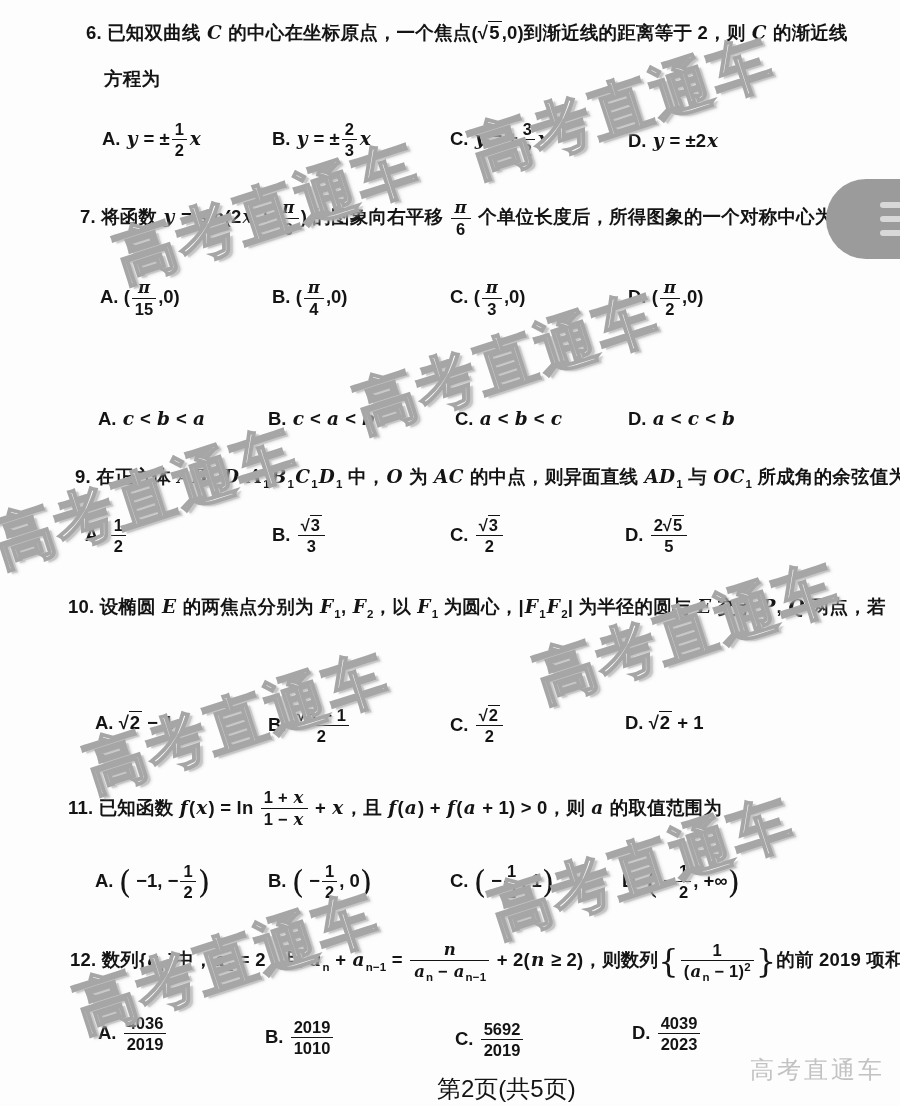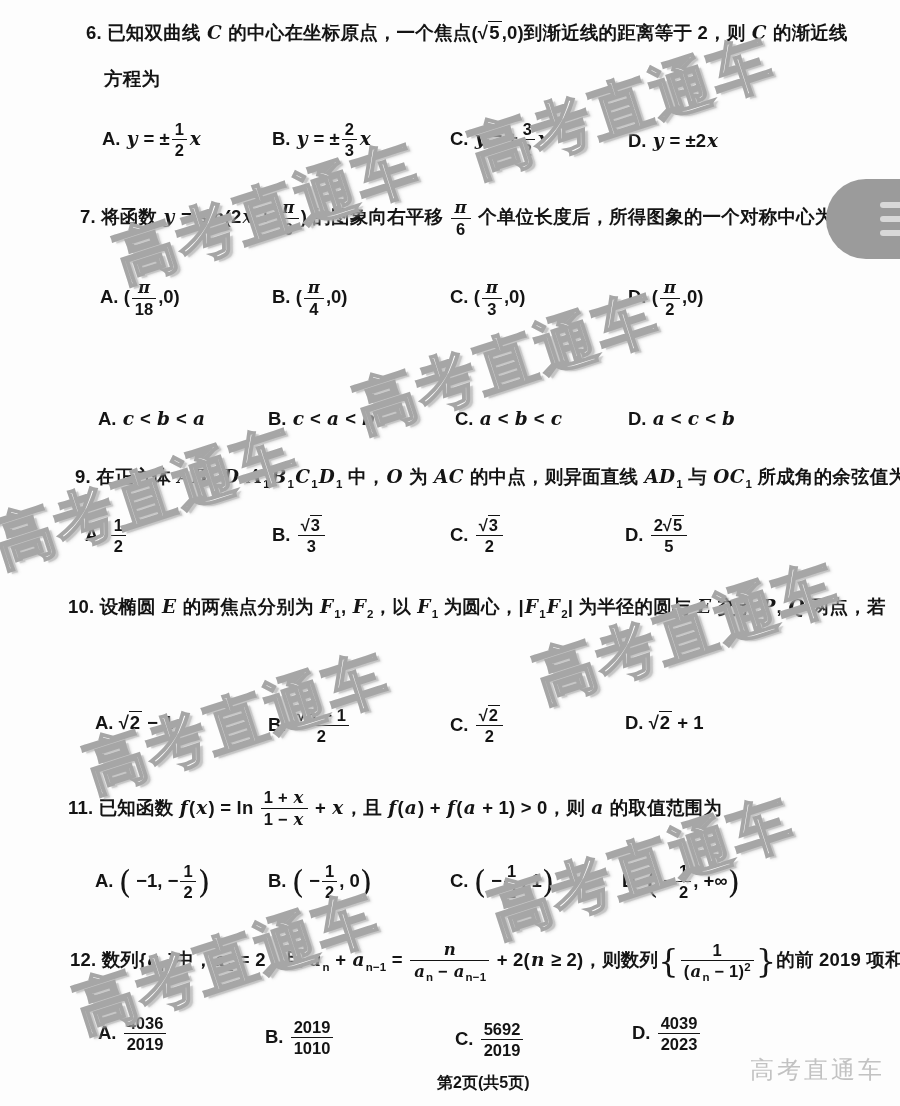--- a/index.html
+++ b/index.html
@@ -32,21 +32,21 @@
   .menu-pill{position:absolute;left:826px;top:179px;width:130px;height:80px;background:#9b9b9b;
              border-radius:40px;z-index:3;border:none;cursor:pointer;}
   .menu-lines{position:absolute;left:54px;top:0;width:70px;height:80px;}
   .menu-lines i{position:absolute;left:0;width:48px;height:6px;background:#d8d8d8;border-radius:3px;display:block;}
   .menu-lines i:nth-child(1){top:23px;}
   .menu-lines i:nth-child(2){top:37px;}
   .menu-lines i:nth-child(3){top:51px;}
 
   
   .footer-left{position:absolute;left:292px;top:1072px;font-size:20px;font-weight:800;z-index:1;margin-top:40px;}
-  .footer-page{position:absolute;left:437px;top:1073px;font-size:16px;font-weight:700;z-index:1;}
+  .footer-page{position:absolute;left:437px;top:1073px;font-size:24px;font-weight:400;z-index:1;}
   .brand{position:absolute;left:750px;top:1054px;font-size:24px;font-weight:500;color:#c2c2c2;letter-spacing:3px;z-index:1;}
 </style>
 </head>
 <body>
 
 <div class="page">
 
   <div class="wm" style="left:465px;top:68px">高考直通车</div>
   <div class="wm" style="left:110px;top:173px">高考直通车</div>
   <div class="wm" style="left:350px;top:323px">高考直通车</div>
@@ -57,21 +57,21 @@
   <div class="wm" style="left:70px;top:923px">高考直通车</div>
 
   <div class="stem" style="left:86px;top:20px">6. 已知双曲线 <span class="mi">C</span> 的中心在坐标原点，一个焦点(<span class="sqrt">√<span class="rad">5</span></span>,0)到渐近线的距离等于 2，则 <span class="mi">C</span> 的渐近线</div>
   <div class="stem" style="left:104px;top:66px">方程为</div>
   <span class="opt" style="left:102px;top:120px">A. <span class="mi">y</span> = ±<span class="frac"><span class="num">1</span><span class="den">2</span></span><span class="mi">x</span></span>
   <span class="opt" style="left:272px;top:120px">B. <span class="mi">y</span> = ±<span class="frac"><span class="num">2</span><span class="den">3</span></span><span class="mi">x</span></span>
   <span class="opt" style="left:450px;top:120px">C. <span class="mi">y</span> = ±<span class="frac"><span class="num">3</span><span class="den">2</span></span><span class="mi">x</span></span>
   <span class="opt" style="left:628px;top:130px">D. <span class="mi">y</span> = ±2<span class="mi">x</span></span>
 
   <div class="stem" style="left:80px;top:198px">7. 将函数 <span class="mi">y</span> = sin(2<span class="mi">x</span> + <span class="frac"><span class="num"><span class="mi">π</span></span><span class="den">6</span></span>) 的图象向右平移 <span class="frac"><span class="num"><span class="mi">π</span></span><span class="den">6</span></span> 个单位长度后，所得图象的一个对称中心为</div>
-  <span class="opt" style="left:100px;top:278px">A. (<span class="frac"><span class="num"><span class="mi">π</span></span><span class="den">18</span></span>,0)</span>
+  <span class="opt" style="left:100px;top:278px">A. (<span class="frac"><span class="num"><span class="mi">π</span></span><span class="den">15</span></span>,0)</span>
   <span class="opt" style="left:272px;top:278px">B. (<span class="frac"><span class="num"><span class="mi">π</span></span><span class="den">4</span></span>,0)</span>
   <span class="opt" style="left:450px;top:278px">C. (<span class="frac"><span class="num"><span class="mi">π</span></span><span class="den">3</span></span>,0)</span>
   <span class="opt" style="left:628px;top:278px">D. (<span class="frac"><span class="num"><span class="mi">π</span></span><span class="den">2</span></span>,0)</span>
 
   <span class="opt" style="left:98px;top:408px">A. <span class="mi">c</span> &lt; <span class="mi">b</span> &lt; <span class="mi">a</span></span>
   <span class="opt" style="left:268px;top:408px">B. <span class="mi">c</span> &lt; <span class="mi">a</span> &lt; <span class="mi">b</span></span>
   <span class="opt" style="left:455px;top:408px">C. <span class="mi">a</span> &lt; <span class="mi">b</span> &lt; <span class="mi">c</span></span>
   <span class="opt" style="left:628px;top:408px">D. <span class="mi">a</span> &lt; <span class="mi">c</span> &lt; <span class="mi">b</span></span>
 
   <div class="stem" style="left:75px;top:464px">9. 在正方体 <span class="mi">ABCD</span>-<span class="mi">A</span><sub>1</sub><span class="mi">B</span><sub>1</sub><span class="mi">C</span><sub>1</sub><span class="mi">D</span><sub>1</sub> 中，<span class="mi">O</span> 为 <span class="mi">AC</span> 的中点，则异面直线 <span class="mi">AD</span><sub>1</sub> 与 <span class="mi">OC</span><sub>1</sub> 所成角的余弦值为</div>

